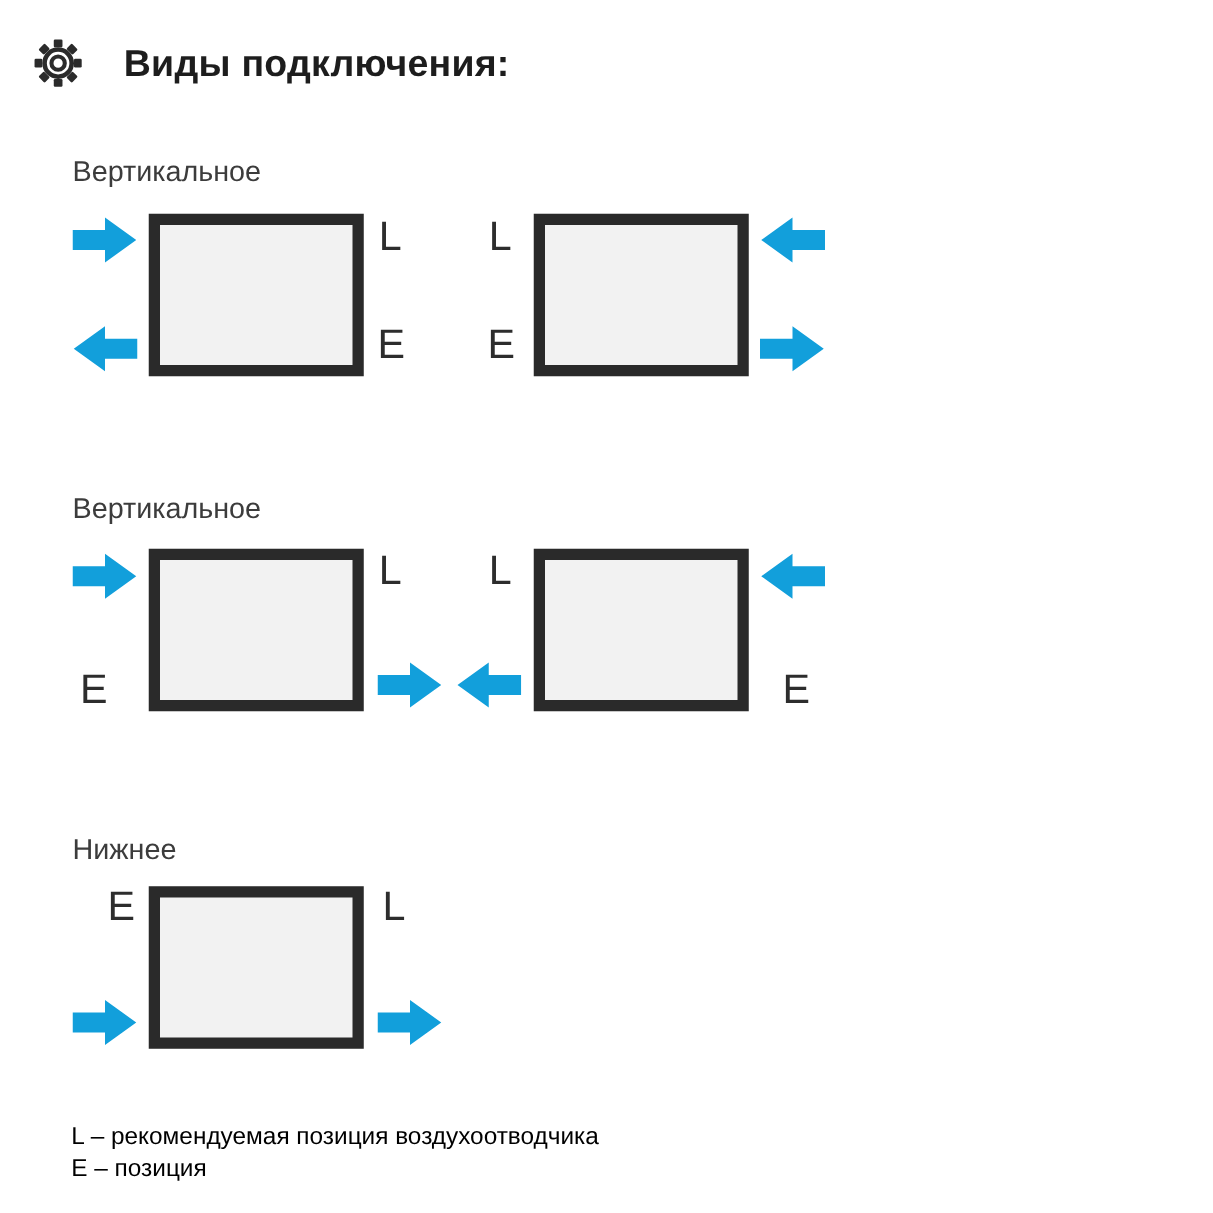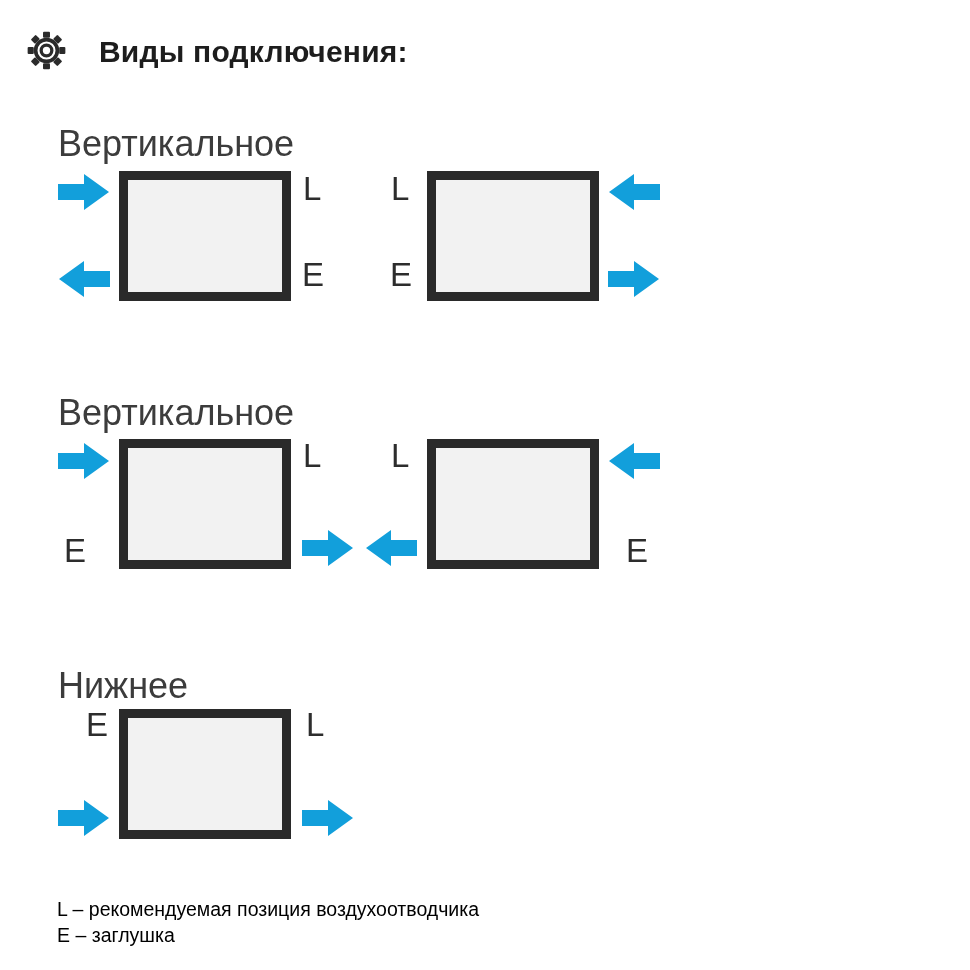--- a/index.html
+++ b/index.html
@@ -18,21 +18,21 @@
   }
   .gear svg { display: block; width: 100%; height: 100%; }
   .page-title {
     position: absolute; left: 99px; top: 37px; margin: 0;
     font-size: 30px; line-height: 1; font-weight: 700;
     color: #1d1d1d; letter-spacing: 0.2px; white-space: nowrap;
   }
   
   .sec-title {
     position: absolute; margin: 0;
-    font-size: 36px; line-height: 1; font-weight: 400;
+    font-size: 23px; line-height: 1; font-weight: 400;
     color: #3c3c3c; white-space: nowrap;
   }
   
   .box {
     position: absolute;
     width: 154px; height: 112px;
     border: 9px solid #2a2a2a;
     background: #f2f2f2;
     box-sizing: content-box;
   }
@@ -148,16 +148,16 @@
       </svg>
   </span>
   <span class="arrow" style="left:302px; top:799px">
     <svg viewBox="0 0 52 38">
         <polygon points="0,11 26,11 26,1 51,19 26,37 26,27 0,27" fill="#129fdb"></polygon>
       </svg>
   </span>
 
   <div class="legend">
     <div>L – рекомендуемая позиция воздухоотводчика</div>
-    <div>E – заглушка</div>
+    <div>E – позиция</div>
   </div>
 
 </div>
 
 </body></html>

